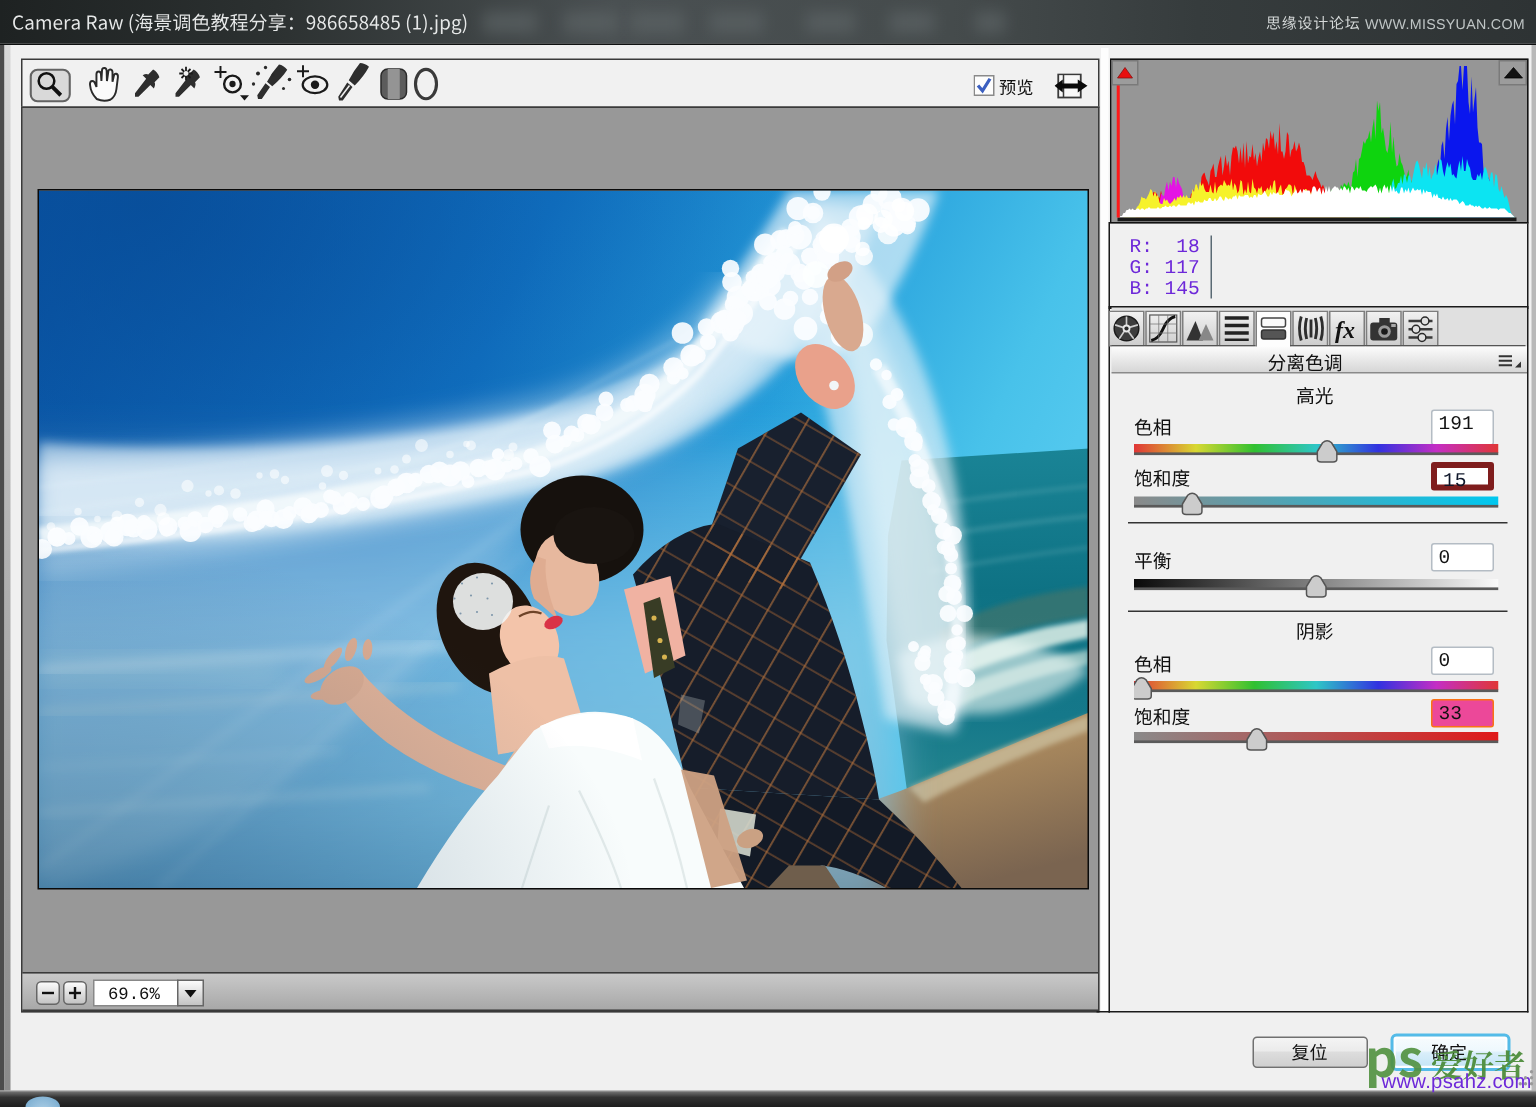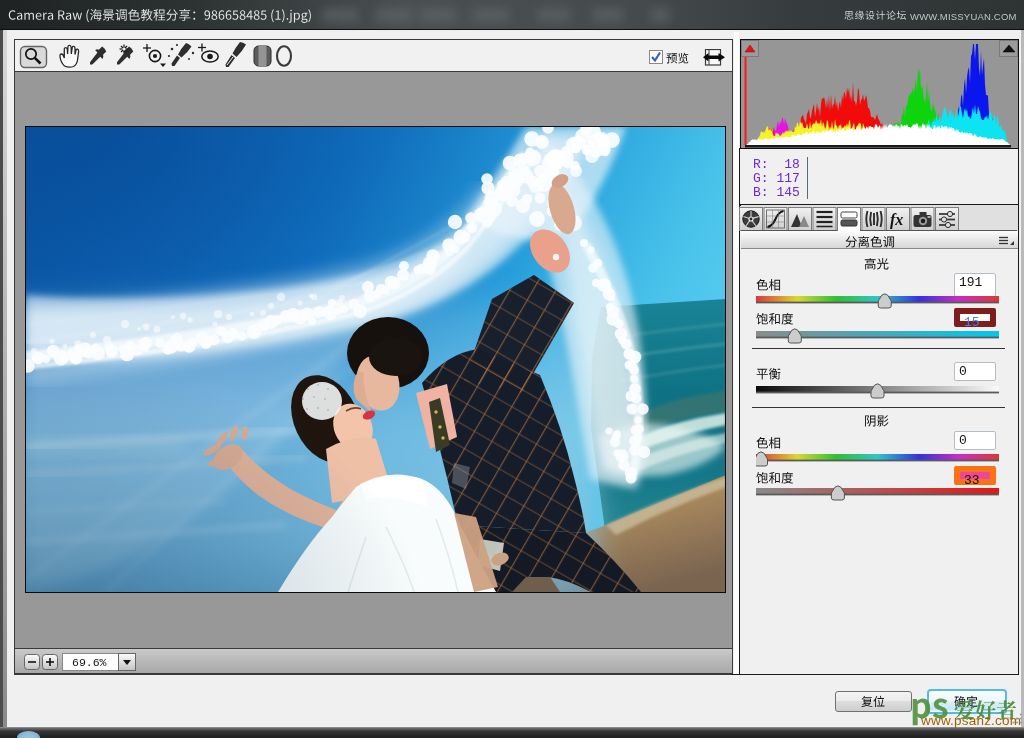--- a/index.html
+++ b/index.html
@@ -669,21 +669,21 @@
         <stop offset="1" stop-color="#e03636"></stop>
       </linearGradient>
     </defs>
     <rect x="0" y="3" width="243" height="6" fill="url(#ghuehue756293)"></rect>
     <rect x="0" y="8.6" width="243" height="1.8" fill="#5a5a5a"></rect>
     <path d="M122.22300000000001,8 L125.72300000000001,2.2 Q128.723,-0.5 131.723,2.2 L135.223,8 L135.223,13 Q135.223,15 132.723,15 L124.72300000000001,15 Q122.22300000000001,15 122.22300000000001,13 Z" fill="#cccccc" stroke="#555" stroke-width="1"></path>
   </svg>
 <svg style="position:absolute;left:756px;top:310.5px;" width="38" height="16" viewBox="0 -12.5 38 16">
     <path d="M6.65 -10.475000000000001C6.2 -8.9875 5.45 -7.5375000000000005 4.55 -6.5875C4.7 -6.4 4.9625 -5.9625 5.050000000000001 -5.775C5.2875000000000005 -6.0375000000000005 5.5125 -6.325 5.737500000000001 -6.65V-0.7250000000000001C5.737500000000001 0.4625 6.125 0.75 7.5 0.75C7.800000000000001 0.75 10.075000000000001 0.75 10.387500000000001 0.75C11.575000000000001 0.75 11.8625 0.30000000000000004 12.0 -1.2375C11.7375 -1.3 11.375 -1.4375 11.162500000000001 -1.5875000000000001C11.100000000000001 -0.325 10.975000000000001 -0.07500000000000001 10.3375 -0.07500000000000001C9.8625 -0.07500000000000001 7.9125000000000005 -0.07500000000000001 7.5375000000000005 -0.07500000000000001C6.75 -0.07500000000000001 6.612500000000001 -0.1875 6.612500000000001 -0.7250000000000001V-3.075H9.2875V-6.862500000000001H5.8875C6.1625000000000005 -7.2875000000000005 6.425000000000001 -7.75 6.6625000000000005 -8.2375H10.412500000000001C10.4 -4.575 10.3625 -3.3000000000000003 10.175 -3.0250000000000004C10.100000000000001 -2.8875 9.9875 -2.8625000000000003 9.8125 -2.8625000000000003C9.6125 -2.8625000000000003 9.125 -2.8625000000000003 8.6 -2.9125C8.7375 -2.6750000000000003 8.85 -2.3125 8.85 -2.075C9.387500000000001 -2.0500000000000003 9.9 -2.0375 10.2125 -2.075C10.5625 -2.125 10.775 -2.2125 10.975000000000001 -2.4875000000000003C11.25 -2.9125 11.275 -4.3125 11.287500000000001 -8.625C11.287500000000001 -8.762500000000001 11.287500000000001 -9.075000000000001 11.287500000000001 -9.075000000000001H7.0375000000000005C7.2 -9.4625 7.3500000000000005 -9.8625 7.4750000000000005 -10.262500000000001ZM1.9000000000000001 -10.475000000000001C1.625 -8.6125 1.1500000000000001 -6.800000000000001 0.375 -5.612500000000001C0.5750000000000001 -5.5 0.9375 -5.2 1.075 -5.050000000000001C1.5125000000000002 -5.775 1.8875000000000002 -6.7 2.1875 -7.737500000000001H3.9000000000000004C3.7125000000000004 -7.112500000000001 3.475 -6.4625 3.25 -6.025L3.975 -5.7625C4.3375 -6.425000000000001 4.7125 -7.4750000000000005 4.987500000000001 -8.387500000000001L4.3875 -8.5875L4.2375 -8.5375H2.4000000000000004C2.5375 -9.1125 2.6625 -9.7125 2.7625 -10.3125ZM2.1625 0.8875000000000001V0.875C2.3375 0.6125 2.6750000000000003 0.325 4.7125 -1.35C4.6125 -1.5250000000000001 4.4625 -1.875 4.3875 -2.125L3.0500000000000003 -1.0625V-6.0375000000000005H2.1625V-1.0125C2.1625 -0.3875 1.85 0.037500000000000006 1.6375000000000002 0.225C1.8 0.36250000000000004 2.0625 0.7000000000000001 2.1625 0.8875000000000001ZM6.612500000000001 -6.0875H8.4625V-3.8625000000000003H6.612500000000001Z M19.1375 -9.3375V0.4375H20.05V-0.5875H22.8375V0.35000000000000003H23.7875V-9.3375ZM20.05 -1.4875V-8.4375H22.8375V-1.4875ZM17.9875 -10.387500000000001C16.8875 -9.9375 14.9125 -9.5625 13.25 -9.3375C13.35 -9.125 13.475 -8.8 13.5125 -8.5875C14.175 -8.6625 14.8875 -8.762500000000001 15.5875 -8.887500000000001V-6.800000000000001H13.125V-5.925000000000001H15.35C14.775 -4.3500000000000005 13.775 -2.6375 12.825 -1.675C12.9875 -1.4375 13.225 -1.075 13.3375 -0.8C14.15 -1.6625 14.975 -3.1 15.5875 -4.575V0.9750000000000001H16.5125V-4.5375000000000005C17.05 -3.825 17.75 -2.875 18.0375 -2.4000000000000004L18.6125 -3.1750000000000003C18.3125 -3.5625 16.975 -5.1375 16.5125 -5.612500000000001V-5.925000000000001H18.7V-6.800000000000001H16.5125V-9.075000000000001C17.3 -9.2375 18.025 -9.425 18.6125 -9.65Z M29.825 -8.05V-6.9625H27.8125V-6.1875H29.825V-4.1125H34.6875V-6.1875H36.7125V-6.9625H34.6875V-8.05H33.7625V-6.9625H30.725V-8.05ZM33.7625 -6.1875V-4.862500000000001H30.725V-6.1875ZM34.4625 -2.5375C33.9125 -1.8875000000000002 33.1375 -1.375 32.2375 -0.9750000000000001C31.35 -1.3875000000000002 30.625 -1.9125 30.1 -2.5375ZM27.9875 -3.3125V-2.5375H29.6125L29.1875 -2.3625000000000003C29.7 -1.6625 30.3875 -1.075 31.2125 -0.5875C30.0375 -0.21250000000000002 28.725 0.0125 27.4 0.125C27.5375 0.3375 27.7125 0.7000000000000001 27.775 0.925C29.3375 0.75 30.8625 0.4375 32.2 -0.08750000000000001C33.4375 0.4625 34.9 0.8125 36.475 1.0C36.5875 0.7625000000000001 36.825 0.3875 37.025 0.1875C35.65 0.0625 34.3625 -0.1875 33.25 -0.5750000000000001C34.35 -1.1625 35.2625 -1.9625000000000001 35.8375 -3.0375L35.25 -3.35L35.0875 -3.3125ZM30.9125 -10.3375C31.0875 -10.012500000000001 31.275 -9.6125 31.4125 -9.262500000000001H26.575V-5.8500000000000005C26.575 -3.9875000000000003 26.4875 -1.3125 25.4625 0.5750000000000001C25.7 0.65 26.1125 0.8500000000000001 26.3 1.0C27.35 -0.9750000000000001 27.5125 -3.8625000000000003 27.5125 -5.862500000000001V-8.375H36.85V-9.262500000000001H32.475C32.325 -9.662500000000001 32.075 -10.162500000000001 31.85 -10.5625Z" fill="#111"></path>
   </svg>
-<div style="position:absolute;left:954px;top:308px;width:42px;height:19px;background:#fff;border:6px solid #7f1d1d;border-radius:2px;font:13px 'Liberation Mono';color:#3b82f6;padding-left:4px;line-height:18px">15</div>
+<div style="position:absolute;left:954px;top:308px;width:42px;height:19px;background:#fff;border:4px solid #7f1d1d;border-radius:2px;font:13px 'Liberation Mono';color:#0f172a;padding-left:4px;line-height:18px">15</div>
 <svg style="position:absolute;left:756px;top:328px" width="243" height="18" viewBox="0 0 243 18">
     <defs>
       <linearGradient id="ghuesatcyan756328" x1="0" y1="0" x2="1" y2="0">
         <stop offset="0" stop-color="#8a8a8a"></stop>
         <stop offset="1" stop-color="#00c8f0"></stop>
       </linearGradient>
     </defs>
     <rect x="0" y="3" width="243" height="6" fill="url(#ghuesatcyan756328)"></rect>
     <rect x="0" y="8.6" width="243" height="1.8" fill="#5a5a5a"></rect>
     <path d="M32.285,8 L35.785,2.2 Q38.785,-0.5 41.785,2.2 L45.285,8 L45.285,13 Q45.285,15 42.785,15 L34.785,15 Q32.285,15 32.285,13 Z" fill="#cccccc" stroke="#555" stroke-width="1"></path>
@@ -724,21 +724,21 @@
         <stop offset="1" stop-color="#e03636"></stop>
       </linearGradient>
     </defs>
     <rect x="0" y="3" width="243" height="6" fill="url(#ghuehue756450)"></rect>
     <rect x="0" y="8.6" width="243" height="1.8" fill="#5a5a5a"></rect>
     <path d="M-1.5,8 L2.0,2.2 Q5.0,-0.5 8.0,2.2 L11.5,8 L11.5,13 Q11.5,15 9.0,15 L1.0,15 Q-1.5,15 -1.5,13 Z" fill="#cccccc" stroke="#555" stroke-width="1"></path>
   </svg>
 <svg style="position:absolute;left:756px;top:469.5px;" width="38" height="16" viewBox="0 -12.5 38 16">
     <path d="M6.65 -10.475000000000001C6.2 -8.9875 5.45 -7.5375000000000005 4.55 -6.5875C4.7 -6.4 4.9625 -5.9625 5.050000000000001 -5.775C5.2875000000000005 -6.0375000000000005 5.5125 -6.325 5.737500000000001 -6.65V-0.7250000000000001C5.737500000000001 0.4625 6.125 0.75 7.5 0.75C7.800000000000001 0.75 10.075000000000001 0.75 10.387500000000001 0.75C11.575000000000001 0.75 11.8625 0.30000000000000004 12.0 -1.2375C11.7375 -1.3 11.375 -1.4375 11.162500000000001 -1.5875000000000001C11.100000000000001 -0.325 10.975000000000001 -0.07500000000000001 10.3375 -0.07500000000000001C9.8625 -0.07500000000000001 7.9125000000000005 -0.07500000000000001 7.5375000000000005 -0.07500000000000001C6.75 -0.07500000000000001 6.612500000000001 -0.1875 6.612500000000001 -0.7250000000000001V-3.075H9.2875V-6.862500000000001H5.8875C6.1625000000000005 -7.2875000000000005 6.425000000000001 -7.75 6.6625000000000005 -8.2375H10.412500000000001C10.4 -4.575 10.3625 -3.3000000000000003 10.175 -3.0250000000000004C10.100000000000001 -2.8875 9.9875 -2.8625000000000003 9.8125 -2.8625000000000003C9.6125 -2.8625000000000003 9.125 -2.8625000000000003 8.6 -2.9125C8.7375 -2.6750000000000003 8.85 -2.3125 8.85 -2.075C9.387500000000001 -2.0500000000000003 9.9 -2.0375 10.2125 -2.075C10.5625 -2.125 10.775 -2.2125 10.975000000000001 -2.4875000000000003C11.25 -2.9125 11.275 -4.3125 11.287500000000001 -8.625C11.287500000000001 -8.762500000000001 11.287500000000001 -9.075000000000001 11.287500000000001 -9.075000000000001H7.0375000000000005C7.2 -9.4625 7.3500000000000005 -9.8625 7.4750000000000005 -10.262500000000001ZM1.9000000000000001 -10.475000000000001C1.625 -8.6125 1.1500000000000001 -6.800000000000001 0.375 -5.612500000000001C0.5750000000000001 -5.5 0.9375 -5.2 1.075 -5.050000000000001C1.5125000000000002 -5.775 1.8875000000000002 -6.7 2.1875 -7.737500000000001H3.9000000000000004C3.7125000000000004 -7.112500000000001 3.475 -6.4625 3.25 -6.025L3.975 -5.7625C4.3375 -6.425000000000001 4.7125 -7.4750000000000005 4.987500000000001 -8.387500000000001L4.3875 -8.5875L4.2375 -8.5375H2.4000000000000004C2.5375 -9.1125 2.6625 -9.7125 2.7625 -10.3125ZM2.1625 0.8875000000000001V0.875C2.3375 0.6125 2.6750000000000003 0.325 4.7125 -1.35C4.6125 -1.5250000000000001 4.4625 -1.875 4.3875 -2.125L3.0500000000000003 -1.0625V-6.0375000000000005H2.1625V-1.0125C2.1625 -0.3875 1.85 0.037500000000000006 1.6375000000000002 0.225C1.8 0.36250000000000004 2.0625 0.7000000000000001 2.1625 0.8875000000000001ZM6.612500000000001 -6.0875H8.4625V-3.8625000000000003H6.612500000000001Z M19.1375 -9.3375V0.4375H20.05V-0.5875H22.8375V0.35000000000000003H23.7875V-9.3375ZM20.05 -1.4875V-8.4375H22.8375V-1.4875ZM17.9875 -10.387500000000001C16.8875 -9.9375 14.9125 -9.5625 13.25 -9.3375C13.35 -9.125 13.475 -8.8 13.5125 -8.5875C14.175 -8.6625 14.8875 -8.762500000000001 15.5875 -8.887500000000001V-6.800000000000001H13.125V-5.925000000000001H15.35C14.775 -4.3500000000000005 13.775 -2.6375 12.825 -1.675C12.9875 -1.4375 13.225 -1.075 13.3375 -0.8C14.15 -1.6625 14.975 -3.1 15.5875 -4.575V0.9750000000000001H16.5125V-4.5375000000000005C17.05 -3.825 17.75 -2.875 18.0375 -2.4000000000000004L18.6125 -3.1750000000000003C18.3125 -3.5625 16.975 -5.1375 16.5125 -5.612500000000001V-5.925000000000001H18.7V-6.800000000000001H16.5125V-9.075000000000001C17.3 -9.2375 18.025 -9.425 18.6125 -9.65Z M29.825 -8.05V-6.9625H27.8125V-6.1875H29.825V-4.1125H34.6875V-6.1875H36.7125V-6.9625H34.6875V-8.05H33.7625V-6.9625H30.725V-8.05ZM33.7625 -6.1875V-4.862500000000001H30.725V-6.1875ZM34.4625 -2.5375C33.9125 -1.8875000000000002 33.1375 -1.375 32.2375 -0.9750000000000001C31.35 -1.3875000000000002 30.625 -1.9125 30.1 -2.5375ZM27.9875 -3.3125V-2.5375H29.6125L29.1875 -2.3625000000000003C29.7 -1.6625 30.3875 -1.075 31.2125 -0.5875C30.0375 -0.21250000000000002 28.725 0.0125 27.4 0.125C27.5375 0.3375 27.7125 0.7000000000000001 27.775 0.925C29.3375 0.75 30.8625 0.4375 32.2 -0.08750000000000001C33.4375 0.4625 34.9 0.8125 36.475 1.0C36.5875 0.7625000000000001 36.825 0.3875 37.025 0.1875C35.65 0.0625 34.3625 -0.1875 33.25 -0.5750000000000001C34.35 -1.1625 35.2625 -1.9625000000000001 35.8375 -3.0375L35.25 -3.35L35.0875 -3.3125ZM30.9125 -10.3375C31.0875 -10.012500000000001 31.275 -9.6125 31.4125 -9.262500000000001H26.575V-5.8500000000000005C26.575 -3.9875000000000003 26.4875 -1.3125 25.4625 0.5750000000000001C25.7 0.65 26.1125 0.8500000000000001 26.3 1.0C27.35 -0.9750000000000001 27.5125 -3.8625000000000003 27.5125 -5.862500000000001V-8.375H36.85V-9.262500000000001H32.475C32.325 -9.662500000000001 32.075 -10.162500000000001 31.85 -10.5625Z" fill="#111"></path>
   </svg>
-<div style="position:absolute;left:954px;top:466px;width:42px;height:19px;background:#ec4899;border:6px solid #f97316;border-radius:2px;font:13px 'Liberation Mono';color:#111;padding-left:4px;line-height:18px">33</div>
+<div style="position:absolute;left:954px;top:466px;width:42px;height:19px;background:#ec4899;border:1px solid #f97316;border-radius:2px;font:13px 'Liberation Mono';color:#111;padding-left:4px;line-height:18px">33</div>
 <svg style="position:absolute;left:756px;top:485px" width="243" height="18" viewBox="0 0 243 18">
     <defs>
       <linearGradient id="ghuesatred756485" x1="0" y1="0" x2="1" y2="0">
         <stop offset="0" stop-color="#8a8a8a"></stop>
         <stop offset="1" stop-color="#e01818"></stop>
       </linearGradient>
     </defs>
     <rect x="0" y="3" width="243" height="6" fill="url(#ghuesatred756485)"></rect>
     <rect x="0" y="8.6" width="243" height="1.8" fill="#5a5a5a"></rect>
     <path d="M75.39,8 L78.89,2.2 Q81.89,-0.5 84.89,2.2 L88.39,8 L88.39,13 Q88.39,15 85.89,15 L77.89,15 Q75.39,15 75.39,13 Z" fill="#cccccc" stroke="#555" stroke-width="1"></path>
@@ -754,21 +754,21 @@
     <path d="M6.6240000000000006 -10.116C6.096 -8.64 5.208 -7.248 4.176 -6.336C4.344 -6.168 4.62 -5.82 4.716 -5.652C4.92 -5.844 5.124 -6.048 5.316 -6.276V-3.8160000000000003C5.316 -2.46 5.184 -0.744 4.0200000000000005 0.48C4.224 0.5760000000000001 4.572 0.8280000000000001 4.716 0.972C5.496 0.156 5.856 -0.912 6.024 -1.968H7.74V0.528H8.532V-1.968H10.26V-0.12C10.26 0.012 10.212 0.06 10.068 0.07200000000000001C9.936 0.07200000000000001 9.456 0.07200000000000001 8.94 0.06C9.048 0.28800000000000003 9.144 0.636 9.168000000000001 0.864C9.912 0.864 10.428 0.852 10.728 0.72C11.028 0.5760000000000001 11.124 0.336 11.124 -0.12V-7.0200000000000005H8.928C9.348 -7.5360000000000005 9.792 -8.172 10.08 -8.724L9.504 -9.120000000000001L9.36 -9.084H7.08C7.2 -9.36 7.308 -9.636000000000001 7.416 -9.912ZM7.74 -2.7600000000000002H6.12C6.144 -3.132 6.156 -3.48 6.156 -3.8160000000000003V-4.188H7.74ZM8.532 -2.7600000000000002V-4.188H10.26V-2.7600000000000002ZM7.74 -4.908H6.156V-6.24H7.74ZM8.532 -4.908V-6.24H10.26V-4.908ZM5.928 -7.0200000000000005H5.904C6.192 -7.428 6.468 -7.872 6.708 -8.328H8.868C8.604000000000001 -7.872 8.28 -7.38 7.968 -7.0200000000000005ZM0.672 -9.444V-8.616H2.1C1.788 -6.78 1.26 -5.088 0.42 -3.936C0.5640000000000001 -3.696 0.78 -3.192 0.84 -2.964C1.056 -3.2520000000000002 1.26 -3.588 1.452 -3.936V0.40800000000000003H2.232V-0.552H4.332V-5.748H2.232C2.532 -6.648000000000001 2.7840000000000003 -7.62 2.964 -8.616H4.716V-9.444ZM2.232 -4.932H3.564V-1.356H2.232Z M14.688 -4.5360000000000005C14.436 -2.364 13.776 -0.648 12.432 0.396C12.648 0.528 13.02 0.8280000000000001 13.164 0.996C13.968 0.3 14.544 -0.612 14.964 -1.728C16.068 0.34800000000000003 17.868000000000002 0.768 20.375999999999998 0.768H23.184C23.22 0.504 23.387999999999998 0.07200000000000001 23.52 -0.14400000000000002C22.932000000000002 -0.132 20.868000000000002 -0.132 20.424 -0.132C19.716 -0.132 19.056 -0.168 18.456 -0.276V-2.7H22.032V-3.54H18.456V-5.508H21.54V-6.384H14.532V-5.508H17.52V-0.528C16.536 -0.9 15.780000000000001 -1.608 15.312000000000001 -2.868C15.432 -3.36 15.528 -3.888 15.6 -4.44ZM17.112000000000002 -9.912C17.316 -9.552 17.532 -9.096 17.664 -8.724H12.984V-6.1080000000000005H13.872V-7.872H22.092V-6.1080000000000005H23.016V-8.724H18.695999999999998C18.576 -9.120000000000001 18.264 -9.72 18.0 -10.164Z" fill="#111"></path>
   </svg>
 <div class="abs" style="left:0;top:727px;width:1024px;height:11px;background:linear-gradient(180deg,#6e6e6e 0,#333333 35%,#1e1e1e 100%);border-top:1px solid #8a8a8a"></div>
 <div class="abs" style="left:17px;top:731px;width:23px;height:14px;background:radial-gradient(ellipse at 50% 100%,#bcd8ec,#6fa6cc);border-radius:50% 50% 0 0"></div>
 <svg style="position:absolute;left:910px;top:684.0px;" width="39" height="44" viewBox="0 -34.0 39 44">
     <path d="M2.6860000000000004 7.3100000000000005H7.684V1.496L7.514 -1.598C8.942 -0.272 10.574000000000002 0.47600000000000003 12.24 0.47600000000000003C16.422 0.47600000000000003 20.332 -3.298 20.332 -9.826C20.332 -15.674000000000001 17.51 -19.516000000000002 12.852 -19.516000000000002C10.778 -19.516000000000002 8.84 -18.428 7.242000000000001 -17.068H7.140000000000001L6.766000000000001 -19.040000000000003H2.6860000000000004ZM11.152000000000001 -3.6380000000000003C10.098 -3.6380000000000003 8.908000000000001 -4.0120000000000005 7.684 -5.066000000000001V-13.464C8.976 -14.756 10.132000000000001 -15.402000000000001 11.424000000000001 -15.402000000000001C14.042000000000002 -15.402000000000001 15.198 -13.396 15.198 -9.758000000000001C15.198 -5.61 13.396 -3.6380000000000003 11.152000000000001 -3.6380000000000003Z M30.022000000000002 0.47600000000000003C34.952 0.47600000000000003 37.604 -2.176 37.604 -5.542000000000001C37.604 -9.044 34.816 -10.336 32.3 -11.288C30.26 -12.036000000000001 28.526000000000003 -12.546000000000001 28.526000000000003 -13.940000000000001C28.526000000000003 -15.028 29.342000000000002 -15.776000000000002 31.076 -15.776000000000002C32.47 -15.776000000000002 33.796 -15.096000000000002 35.156000000000006 -14.144000000000002L37.400000000000006 -17.17C35.836 -18.394000000000002 33.694 -19.516000000000002 30.94 -19.516000000000002C26.588 -19.516000000000002 23.834 -17.102 23.834 -13.702000000000002C23.834 -10.506 26.520000000000003 -9.044 28.934 -8.126000000000001C30.94 -7.344 32.912 -6.698 32.912 -5.2700000000000005C32.912 -4.08 32.062 -3.2640000000000002 30.158 -3.2640000000000002C28.356 -3.2640000000000002 26.758000000000003 -4.046 25.058 -5.338L22.78 -2.176C24.684 -0.6120000000000001 27.472 0.47600000000000003 30.022000000000002 0.47600000000000003Z" fill="#50903e" fill-opacity="0.9"></path>
   </svg>
 <svg style="position:absolute;left:954px;top:697.0px;" width="63" height="27" viewBox="0 -21.0 63 27">
     <path d="M8.505 -15.225000000000001 8.316 -15.120000000000001C8.757 -14.280000000000001 9.135 -13.041 9.051 -11.97C10.878 -10.122 13.545000000000002 -13.692 8.505 -15.225000000000001ZM4.032 -14.889000000000001 3.822 -14.763000000000002C4.347 -14.007000000000001 4.83 -12.81 4.809 -11.760000000000002C6.720000000000001 -10.038 9.156 -13.734 4.032 -14.889000000000001ZM18.900000000000002 -15.771 16.905 -17.871000000000002C13.566 -17.01 7.224 -16.023 2.289 -15.645000000000001L2.331 -15.267000000000001C7.455 -15.141000000000002 13.566 -15.435 17.577 -15.855C18.207 -15.582 18.669 -15.582 18.900000000000002 -15.771ZM17.682000000000002 -14.553 14.427000000000001 -15.519C14.175 -14.259 13.713000000000001 -12.558000000000002 13.23 -11.277000000000001H3.087C2.982 -11.571000000000002 2.835 -11.886000000000001 2.6670000000000003 -12.201L2.394 -12.180000000000001C2.394 -11.193000000000001 1.8690000000000002 -10.332 1.3860000000000001 -9.996C-0.21000000000000002 -8.862 1.05 -7.056 2.4570000000000003 -7.896000000000001C3.3600000000000003 -8.421000000000001 3.591 -9.471 3.2760000000000002 -10.689H17.178L16.821 -8.82L15.96 -9.450000000000001L14.637 -7.875000000000001H9.093C9.345 -8.442 9.576 -9.009 9.765 -9.597000000000001C10.353 -9.597000000000001 10.5 -9.702 10.584000000000001 -9.954L7.1610000000000005 -10.5C6.993 -9.618 6.7620000000000005 -8.736 6.489000000000001 -7.875000000000001H2.898L3.0660000000000003 -7.287000000000001H6.279000000000001C5.1450000000000005 -4.1370000000000005 3.2550000000000003 -1.2810000000000001 0.8610000000000001 0.504L1.0290000000000001 0.7140000000000001C3.486 -0.462 5.481000000000001 -2.226 7.035 -4.3260000000000005C7.7490000000000006 -3.024 8.652000000000001 -1.995 9.744 -1.155C7.812 0.042 5.439 0.924 2.5620000000000003 1.596L2.6460000000000004 1.911C6.279000000000001 1.5750000000000002 9.093 0.924 11.319 -0.168C13.23 0.8400000000000001 15.582 1.4280000000000002 18.291 1.806C18.522000000000002 0.5670000000000001 19.131 -0.273 20.202 -0.5880000000000001V-0.8400000000000001C17.871000000000002 -0.882 15.582 -1.0710000000000002 13.524000000000001 -1.512C14.658000000000001 -2.373 15.624 -3.402 16.443 -4.62C16.968 -4.683000000000001 17.283 -4.746 17.451 -4.9350000000000005L15.078000000000001 -6.888000000000001L13.818000000000001 -5.649H7.938000000000001C8.253 -6.174 8.547 -6.720000000000001 8.82 -7.287000000000001H17.766000000000002C18.060000000000002 -7.287000000000001 18.291 -7.392 18.354000000000003 -7.623L17.262 -8.484C18.018 -8.988000000000001 18.984 -9.723 19.593 -10.206000000000001C20.013 -10.248000000000001 20.223000000000003 -10.290000000000001 20.391000000000002 -10.458L18.27 -12.516L17.031000000000002 -11.277000000000001H13.839C14.994000000000002 -12.180000000000001 16.128 -13.293000000000001 16.884 -14.154000000000002C17.346 -14.112 17.598000000000003 -14.280000000000001 17.682000000000002 -14.553ZM11.172 -2.205C9.597000000000001 -2.7720000000000002 8.274000000000001 -3.591 7.329000000000001 -4.7250000000000005L7.5600000000000005 -5.061H13.671000000000001C12.978000000000002 -3.9480000000000004 12.159 -3.003 11.172 -2.205Z M27.426000000000002 -16.8C28.056 -16.842000000000002 28.182000000000002 -17.073 28.266 -17.304000000000002L25.158 -17.871000000000002C24.990000000000002 -16.737000000000002 24.612000000000002 -14.847000000000001 24.129 -12.831000000000001H21.546L21.735 -12.222000000000001H24.003C23.436 -9.870000000000001 22.785 -7.455 22.26 -5.985C23.352 -5.313000000000001 24.591 -4.41 25.704 -3.423C24.717 -1.4700000000000002 23.352 0.231 21.42 1.5750000000000002L21.63 1.806C23.982 0.756 25.683 -0.63 26.922 -2.2470000000000003C27.594 -1.554 28.161 -0.8190000000000001 28.560000000000002 -0.14700000000000002C30.219 0.903 32.424 -1.407 28.098 -4.053C29.337 -6.405 29.904 -9.072000000000001 30.240000000000002 -11.823C30.701999999999998 -11.907 30.912 -11.97 31.059 -12.180000000000001L28.896 -14.091000000000001L27.699 -12.831000000000001H26.481C26.880000000000003 -14.385000000000002 27.195 -15.792000000000002 27.426000000000002 -16.8ZM39.354 -10.206000000000001 38.073 -8.442H36.393V-11.109C36.876000000000005 -11.172 37.086 -11.361 37.128 -11.655000000000001L36.120000000000005 -11.739C37.569 -12.663 39.186 -13.965000000000002 40.257000000000005 -14.868C40.719 -14.889000000000001 40.95 -14.931000000000001 41.118 -15.099L38.871 -17.136000000000003L37.506 -15.834000000000001H29.841L30.03 -15.225000000000001H37.443C36.939 -14.238000000000001 36.162 -12.831000000000001 35.469 -11.802000000000001L33.978 -11.949000000000002V-8.442H29.862000000000002L30.03 -7.854H33.978V-1.1340000000000001C33.978 -0.903 33.873000000000005 -0.798 33.537 -0.798C33.117000000000004 -0.798 30.975 -0.924 30.975 -0.924V-0.63C32.025 -0.462 32.466 -0.21000000000000002 32.802 0.189C33.096000000000004 0.546 33.222 1.1340000000000001 33.285 1.8900000000000001C36.015 1.659 36.393 0.7140000000000001 36.393 -0.9870000000000001V-7.854H41.097C41.412000000000006 -7.854 41.622 -7.9590000000000005 41.685 -8.190000000000001C40.824 -9.009 39.354 -10.206000000000001 39.354 -10.206000000000001ZM24.402 -5.7540000000000004C25.053 -7.623 25.746000000000002 -10.017000000000001 26.313000000000002 -12.222000000000001H27.888C27.657 -9.66 27.216 -7.203 26.376 -4.956C25.788 -5.229 25.137 -5.502000000000001 24.402 -5.7540000000000004Z M47.439 -7.455V-6.867C45.843 -5.880000000000001 44.163 -4.998 42.441 -4.242L42.588 -3.927C44.289 -4.41 45.906 -5.019 47.439 -5.712000000000001V1.8690000000000002H47.796C48.825 1.8690000000000002 49.875 1.3230000000000002 49.875 1.0710000000000002V0.252H56.448V1.764H56.847C57.666 1.764 58.884 1.2810000000000001 58.926 1.1340000000000001V-6.447C59.367000000000004 -6.531000000000001 59.64 -6.720000000000001 59.766000000000005 -6.888000000000001L57.393 -8.715L56.238 -7.455H50.903999999999996C52.311 -8.253 53.634 -9.114 54.852000000000004 -10.017000000000001H61.677C61.992000000000004 -10.017000000000001 62.202 -10.122 62.265 -10.332C61.362 -11.151000000000002 59.85 -12.306000000000001 59.85 -12.306000000000001L58.527 -10.605H55.629000000000005C57.561 -12.117 59.199 -13.713000000000001 60.480000000000004 -15.246C60.984 -15.078000000000001 61.236000000000004 -15.162 61.403999999999996 -15.372000000000002L58.695 -17.304000000000002C58.107 -16.422 57.414 -15.498000000000001 56.595 -14.574000000000002C55.734 -15.288 54.663 -16.107 54.663 -16.107L53.382000000000005 -14.469000000000001H52.311V-17.031000000000002C52.815 -17.115000000000002 52.962 -17.304000000000002 53.004000000000005 -17.577L49.854 -17.85V-14.469000000000001H44.73L44.898 -13.881H49.854V-10.605H42.819L43.008 -10.017000000000001H51.849000000000004C50.925 -9.282 49.980000000000004 -8.568000000000001 48.972 -7.875000000000001L47.439 -8.484ZM52.311 -13.881H55.965C54.957 -12.789000000000001 53.802 -11.676 52.542 -10.605H52.311ZM56.448 -6.846V-4.011H49.875V-6.846ZM49.875 -3.402H56.448V-0.336H49.875Z" fill="#4d8c3b" fill-opacity="0.95"></path>
   </svg>
-<div class="abs" style="left:921px;top:713px;font-size:13.5px;color:#a16207;letter-spacing:0.2px">www.psahz.com</div>
+<div class="abs" style="left:921px;top:713px;font-size:13.5px;color:#6d28d9;letter-spacing:0.2px">www.psahz.com</div>
 <svg class="abs" style="left:1012px;top:712px" width="12" height="12" viewBox="0 0 12 12">
     <g fill="#9a9a9a">
       <circle cx="9" cy="2.5" r="1.1"></circle>
       <circle cx="9" cy="6.5" r="1.1"></circle>
       <circle cx="5" cy="6.5" r="1.1"></circle>
       <circle cx="9" cy="10.5" r="1.1"></circle>
       <circle cx="5" cy="10.5" r="1.1"></circle>
       <circle cx="1.5" cy="10.5" r="1.1"></circle>
     </g>
   </svg>

